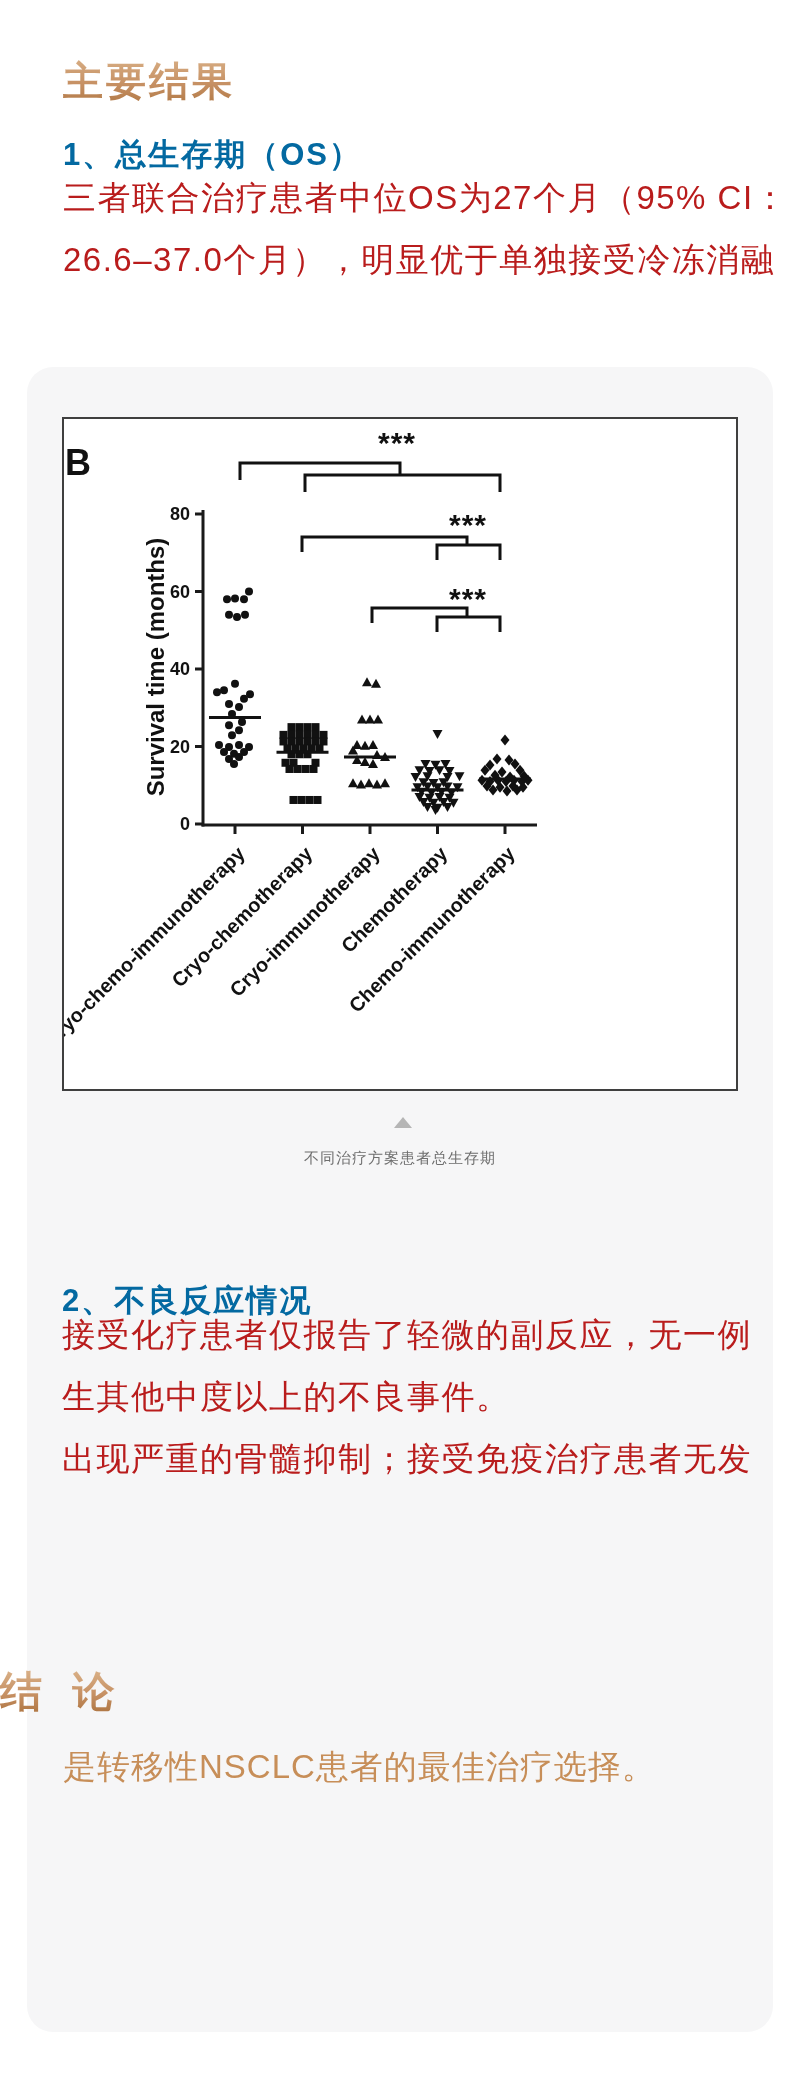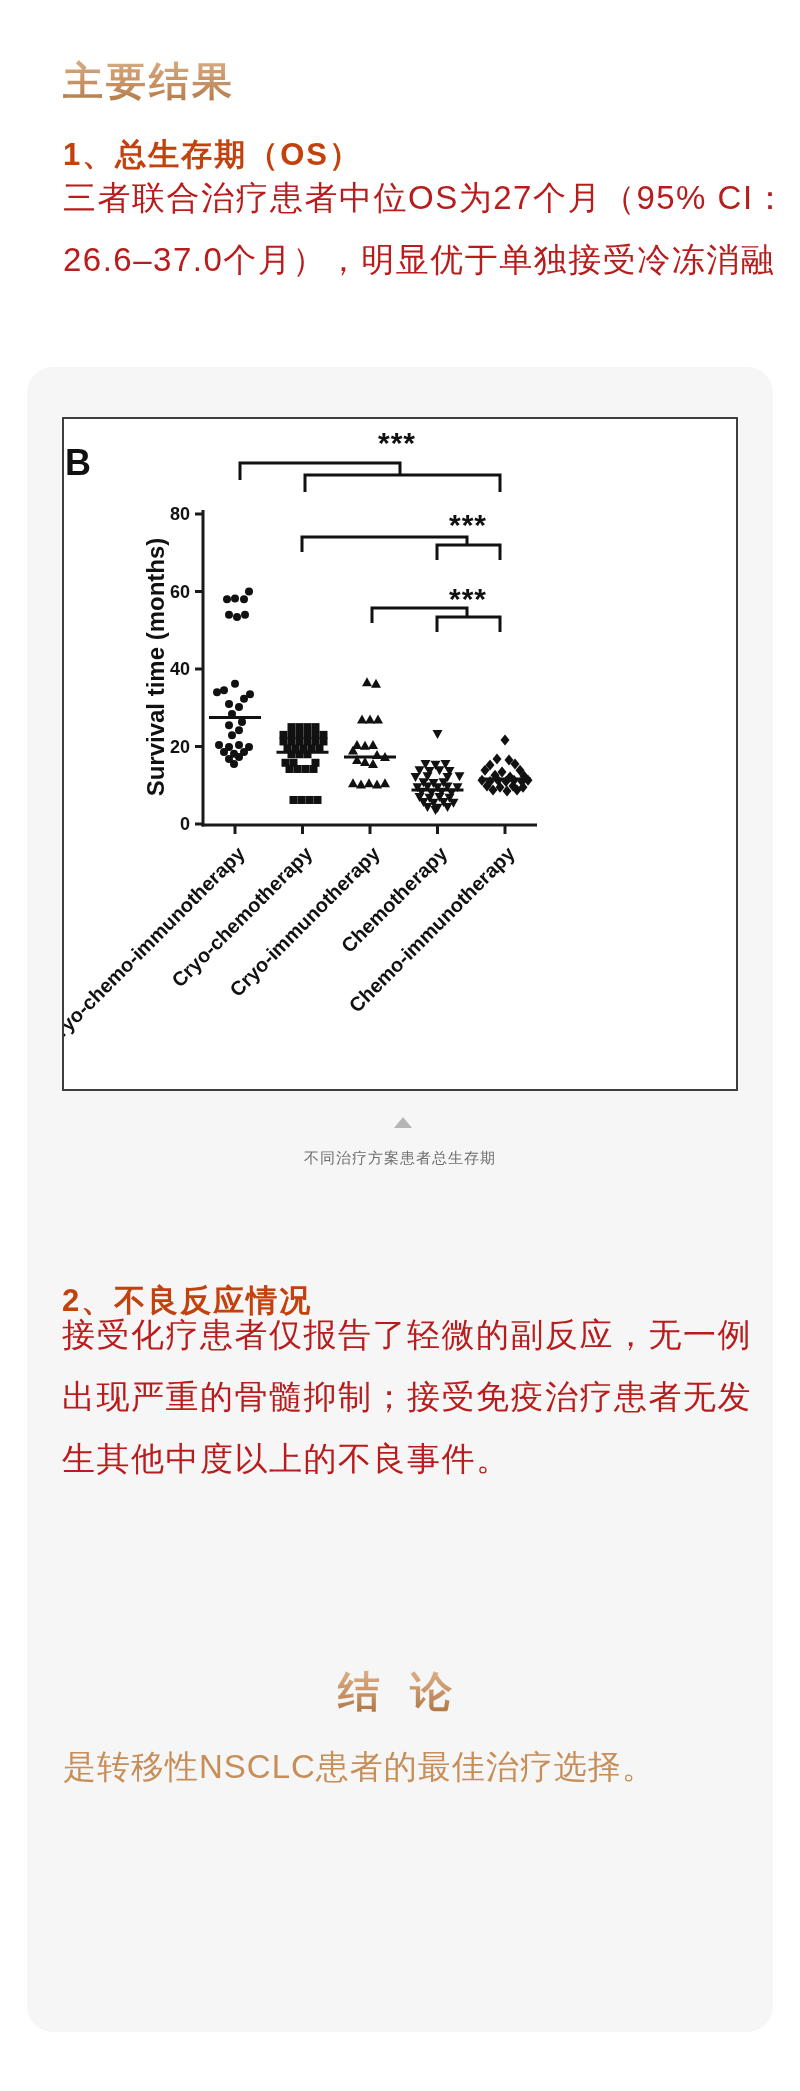--- a/index.html
+++ b/index.html
@@ -14,21 +14,21 @@
     background:linear-gradient(180deg,#dab289 0%, #c69063 55%, #ad7440 100%);
     -webkit-background-clip:text;background-clip:text;
     color:transparent;
   }
   .page-title{
     position:absolute;left:63px;top:27px;
     font-size:40px;letter-spacing:3px;
   }
   .sec-heading{
     position:absolute;
-    font-size:31px;font-weight:bold;color:#c2410c;letter-spacing:2px;
+    font-size:31px;font-weight:bold;color:#0369a1;letter-spacing:2px;
     white-space:nowrap;
   }
   .sec1-heading{left:63px;top:108px;}
   .sec2-heading{left:62px;top:1254px;}
   .body-para{
     position:absolute;
     font-size:33px;color:#b91c1c;letter-spacing:1.5px;
     line-height:62px;white-space:nowrap;
   }
   .para-1{left:63px;top:167px;}
@@ -46,21 +46,21 @@
     position:absolute;left:394px;top:1117px;
     width:0;height:0;
     border-left:9px solid transparent;border-right:9px solid transparent;
     border-bottom:11px solid #b5b5b5;
   }
   .figure-caption{
     position:absolute;left:0;top:1149px;width:800px;
     text-align:center;font-size:15px;color:#6e6e6e;letter-spacing:1px;
   }
   .conclusion-title{
-    position:absolute;left:0;top:1664px;width:800px;text-align:center;
+    position:absolute;left:0;top:1664px;width:800px;text-align:left;
   }
   .conclusion-title span{
     font-family:"Liberation Serif", serif;font-weight:bold;
     font-size:42px;letter-spacing:10px;
     background:linear-gradient(180deg,#dab289 0%, #c69063 55%, #ad7440 100%);
     -webkit-background-clip:text;background-clip:text;color:transparent;
   }
   .conclusion-para{
     position:absolute;left:63px;top:1736px;
     font-size:33px;color:#c78e58;letter-spacing:1px;
@@ -269,21 +269,21 @@
   </div>
 
 <div class="caption-triangle"></div>
 
 <div class="figure-caption">不同治疗方案患者总生存期</div>
 
 <h2 class="sec-heading sec2-heading">2、不良反应情况</h2>
 
 <div class="body-para para-2">
     <div>接受化疗患者仅报告了轻微的副反应，无一例</div>
+    <div>生其他中度以上的不良事件。</div>
     <div>出现严重的骨髓抑制；接受免疫治疗患者无发</div>
-    <div>生其他中度以上的不良事件。</div>
   </div>
 
 <div class="conclusion-title"><span>结 论</span></div>
 
 <div class="conclusion-para">
     <div>是转移性NSCLC患者的最佳治疗选择。</div>
   </div>
 
 </body></html>

